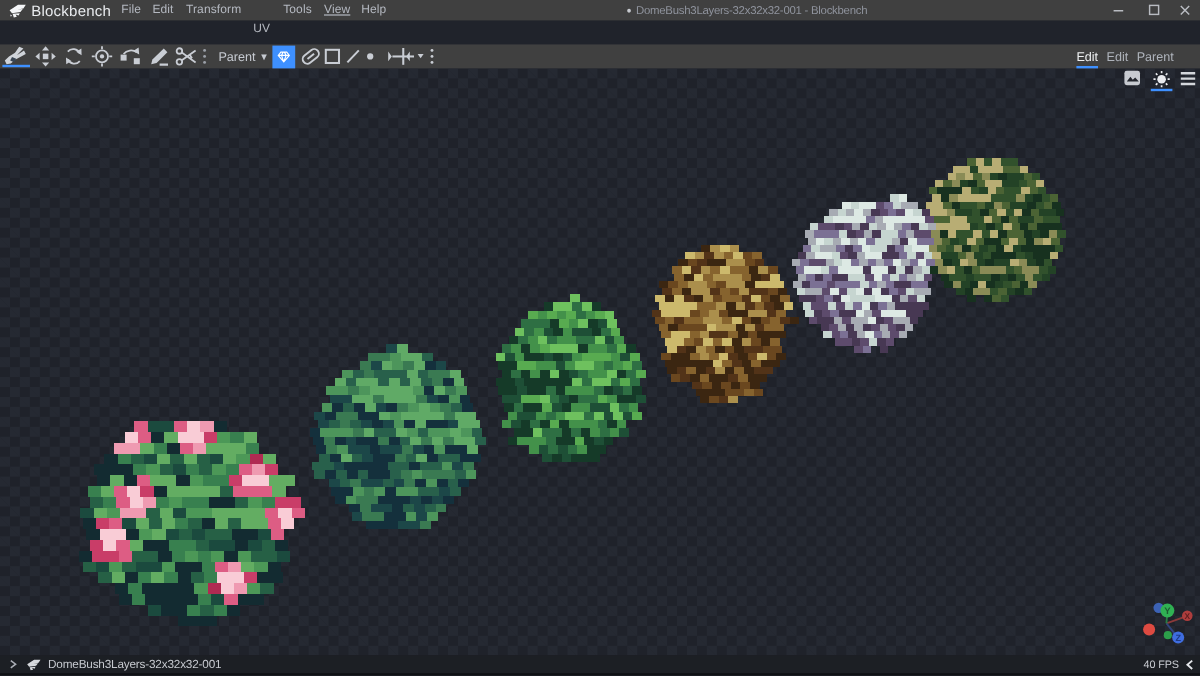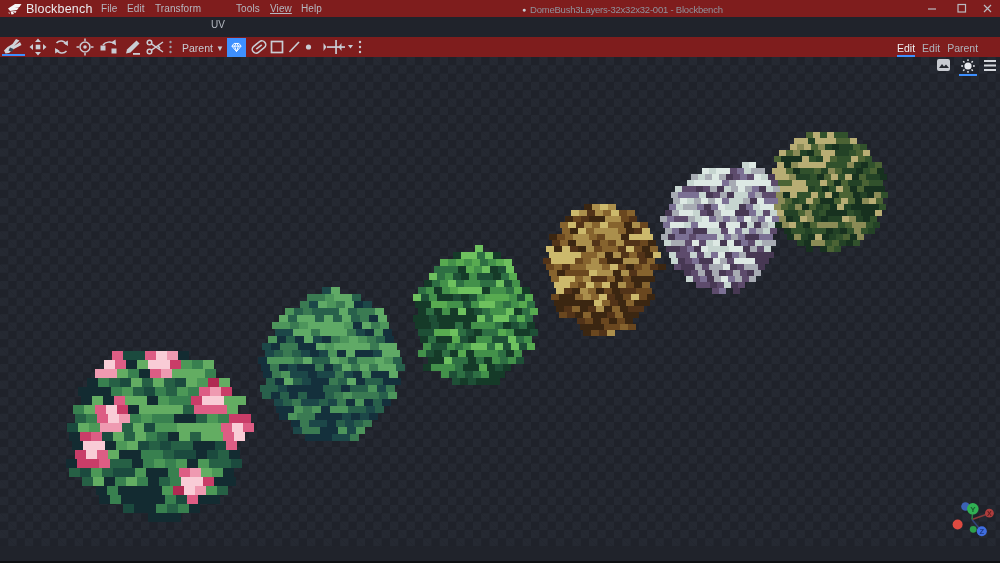--- a/index.html
+++ b/index.html
@@ -1,34 +1,34 @@
 <!DOCTYPE html>
 <html><head>
 <meta charset="utf-8">
 <style>
 * { margin:0; padding:0; box-sizing:border-box; }
 html,body { width:1000px; height:563px; overflow:hidden; background:#20232b; font-family:"Liberation Sans",sans-serif; }
 #app { position:relative; width:1000px; height:563px; }
 
 
-#titlebar { position:absolute; top:0; left:0; width:1000px; height:17px; background:#7f1d1d; z-index:5; }
+#titlebar { position:absolute; top:0; left:0; width:1000px; height:17px; background:#404040; z-index:5; }
 #brand { position:absolute; left:26px; top:2px; font-size:12.5px; color:#e9ebee; letter-spacing:0.2px; }
 .menuitem { position:absolute; top:3px; font-size:10px; color:#b4b8c0; letter-spacing:0.1px; }
 #wintitle { position:absolute; left:522px; top:3.5px; font-size:9.5px; letter-spacing:-0.22px; color:#8f939d; }
 #wintitle .dot { color:#c7cad0; font-size:7px; vertical-align:1px; margin-right:4px; }
 
 
 #tabbar { position:absolute; top:17px; left:0; width:1000px; height:20px; background:#15171c; z-index:5; }
 #tab { position:absolute; top:0; left:0; width:156px; height:20px; background:#23262d; border-top:2px solid #3e90ff; }
 #tab .tname { position:absolute; left:27px; top:4.5px; font-size:9.2px; letter-spacing:-0.2px; color:#c6c9cf; white-space:nowrap; }
 #tab .tdot { position:absolute; left:144px; top:8px; width:6px; height:6px; border-radius:50%; background:#c9ccd1; }
 #plus { position:absolute; left:157px; top:0px; color:#c6c9cf; font-size:17px; font-weight:normal; }
 
 
-#toolbar { position:absolute; top:37px; left:0; width:1000px; height:20px; background:#7f1d1d; z-index:5; }
+#toolbar { position:absolute; top:37px; left:0; width:1000px; height:20px; background:#404040; z-index:5; }
 #tool-underline { position:absolute; left:2px; top:17px; width:23px; height:2px; background:#3e90ff; }
 #parentdd { position:absolute; left:182px; top:4.5px; font-size:10.5px; color:#c6cad1; }
 #parentdd .caret { font-size:8px; vertical-align:1px; margin-left:3px; }
 #bluebtn { position:absolute; left:227px; top:1px; width:19px; height:19px; background:#3e90ff; }
 #modetabs { position:absolute; top:4.5px; left:897px; font-size:10.5px; }
 #modetabs span { margin-right:7px; color:#aeb3bb; }
 #modetabs .active { color:#eef0f2; border-bottom:2px solid #3e90ff; padding-bottom:1px; }
 
 
 #viewport { position:absolute; top:57px; left:0; width:1000px; height:489px;
@@ -210,14 +210,27 @@
         <g stroke="#e8eaee" stroke-width="1.4">
           <path d="M32 1.2 V3 M32 13 V14.8 M25.2 8 H27 M37 8 H38.8 M27.2 3.2 L28.5 4.5 M35.5 11.5 L36.8 12.8 M36.8 3.2 L35.5 4.5 M28.5 11.5 L27.2 12.8"></path>
         </g>
       </g>
       <g stroke="#d4d7dc" stroke-width="2">
         <path d="M48 3 H60 M48 7.5 H60 M48 12 H60"></path>
       </g>
     </svg>
     <div id="sununderline"></div>
   </div>
+  <div id="statusbar">
+    <svg width="8" height="9" viewBox="0 0 8 9" style="position:absolute;left:7px;top:3px;" fill="none" stroke="#a9adb5" stroke-width="1.3">
+      <path d="M2 1.5 L6 4.5 L2 7.5"></path>
+    </svg>
+    <svg width="14" height="10" viewBox="0 0 34 24" style="position:absolute;left:21px;top:3px;">
+      <path fill="#d6d9dd" d="M4 11 L18 2 L31 2 L27 8 L17 10 L26 9 L22 14 L8 16 Z M9 17 L21 16 L19 20 L14 18 L16 22 L11 23 Z"></path>
+    </svg>
+    <span id="sb-left">DomeBush3Layers-32x32x32-001</span>
+    <span id="fps">40 FPS</span>
+    <svg width="9" height="10" viewBox="0 0 9 10" style="position:absolute;left:987px;top:2.5px;" fill="none" stroke="#e4e6ea" stroke-width="1.6">
+      <path d="M6.5 1.5 L2.5 5 L6.5 8.5"></path>
+    </svg>
+  </div>
   <div id="bottomstrip"></div>
 </div>
 
 </body></html>

